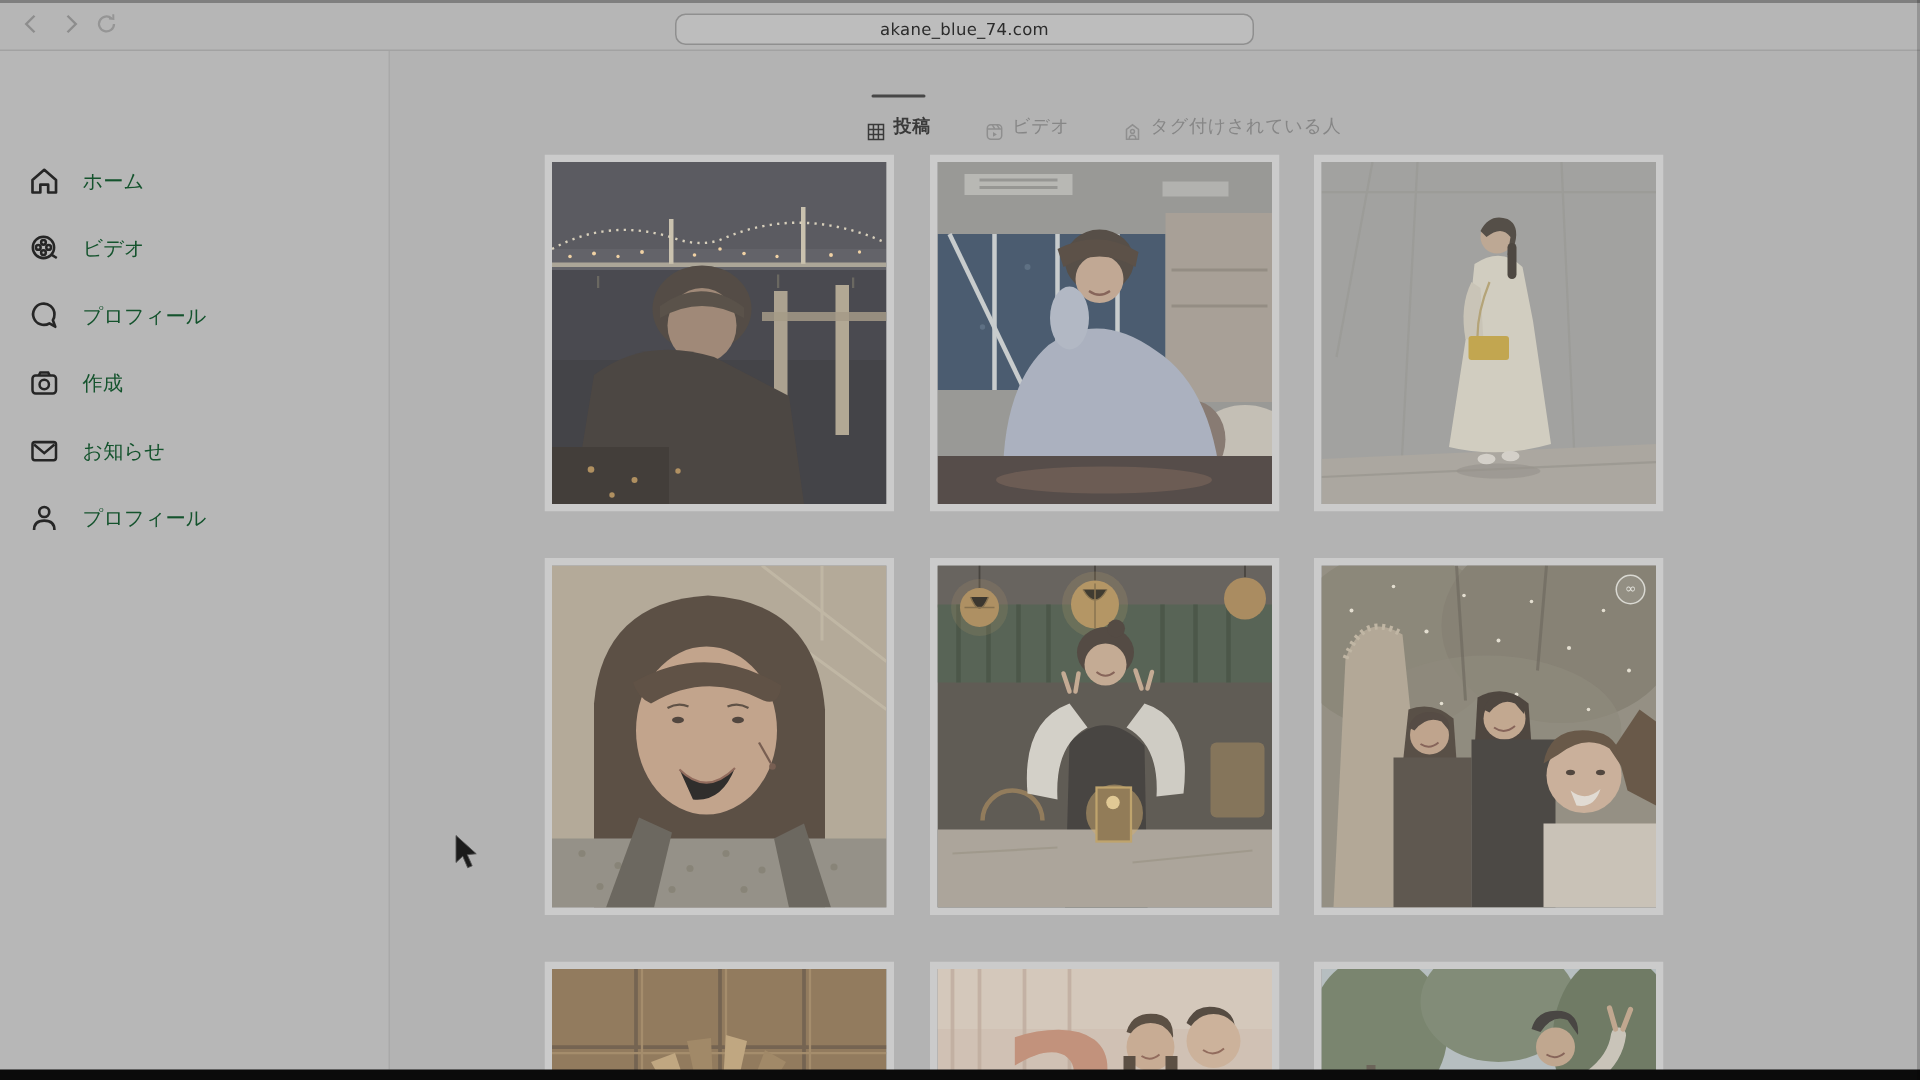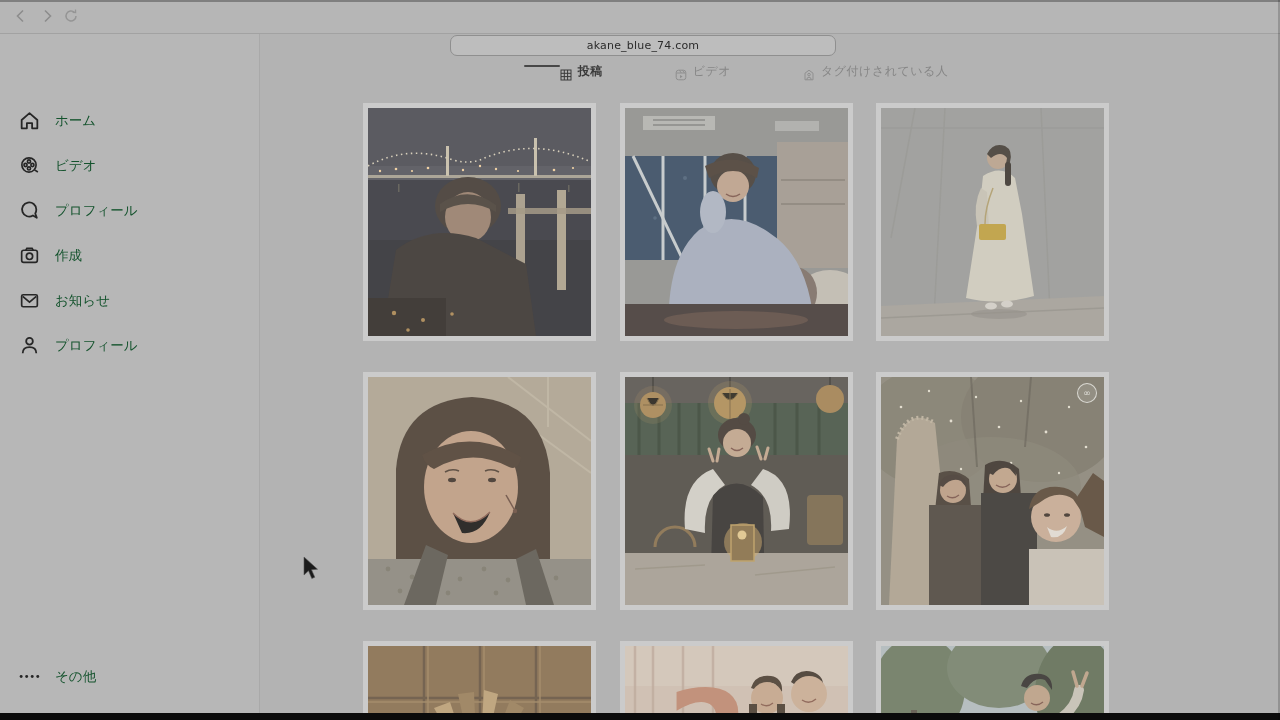--- a/index.html
+++ b/index.html
@@ -7,32 +7,32 @@
   #screen{position:relative;width:1280px;height:720px;background:#b3b3b3;overflow:hidden;}
   
   .top-edge{position:absolute;left:0;top:0;width:1280px;height:2px;background:rgba(0,0,0,.30);z-index:40;}
   .bottom-bar{position:absolute;left:0;top:713px;width:1280px;height:7px;background:#0b0b0b;z-index:40;}
   .right-edge{position:absolute;right:0;top:0;width:2px;height:720px;background:rgba(0,0,0,.18);z-index:40;}
   
   .toolbar{position:absolute;left:0;top:0;width:1280px;height:33px;background:#b6b6b6;border-bottom:1px solid #a2a2a2;z-index:30;}
   .nav-ic{position:absolute;top:7px;width:18px;height:18px;color:#8d8d8d;}
   .nav-ic svg{width:100%;height:100%;}
   .addr{position:absolute;left:450px;top:9px;width:384px;height:19px;background:#bdbdbd;border:1px solid #8f8f8f;border-radius:7px;
-        display:flex;align-items:center;justify-content:center;font-size:11px;color:#2b2b2b;letter-spacing:.2px;margin-top:26px;}
+        display:flex;align-items:center;justify-content:center;font-size:11px;color:#2b2b2b;letter-spacing:.2px;}
   
   .sidebar{position:absolute;left:0;top:34px;width:259px;height:679px;background:#b7b7b7;border-right:1px solid #a9a9a9;}
   .side-list{position:absolute;left:0;top:64px;width:100%;}
   .side-item{display:flex;align-items:center;height:45px;padding-left:18px;cursor:pointer;}
   .side-item .ic{width:23px;height:23px;flex:0 0 23px;color:#262626;}
   .side-item .ic svg{width:100%;height:100%;}
   .side-item .lbl{margin-left:14px;font-size:13.5px;color:#14532d;font-weight:500;}
   .side-more{position:absolute;left:0;bottom:14px;width:100%;}
   
   .tabbar{position:absolute;left:363px;top:63px;width:746px;display:flex;justify-content:center;gap:36px;z-index:5;}
-  .tab{display:flex;align-items:center;cursor:pointer;}
+  .tab{display:flex;flex-direction:column;align-items:center;cursor:pointer;}
   .tab .ind{width:36px;height:2px;background:#474747;border-radius:1px;margin-bottom:11px;visibility:hidden;}
   .tab.active .ind{visibility:visible;}
   .tab .row{display:flex;align-items:center;gap:6px;}
   .tab .ti{width:12px;height:12px;}
   .tab .tl{font-size:12px;color:#868686;letter-spacing:.5px;}
   .tab.active .tl{color:#3a3a3a;font-weight:bold;}
   
   .grid{position:absolute;left:363px;top:103px;width:746px;display:grid;grid-template-columns:repeat(3,233px);grid-auto-rows:238px;column-gap:23.5px;row-gap:31px;}
   .photo{position:relative;box-sizing:border-box;border:5px solid #cbcbcb;background:#9a9a9a;overflow:hidden;cursor:pointer;}
   .photo svg{display:block;width:100%;height:100%;}
@@ -130,33 +130,20 @@
           <svg viewBox="0 0 22 22" fill="none" stroke="currentColor" stroke-width="1.7">
               <circle cx="11" cy="7" r="3.2"></circle>
               <path d="M4.5 18.5 q0 -6 6.5 -6 q6.5 0 6.5 6"></path>
             </svg>
         </span>
         <span class="lbl">プロフィール</span>
       </div>
 
     </div>
 
-    <div class="side-more">
-      <div class="side-item">
-        <span class="ic">
-          <svg viewBox="0 0 22 22" fill="currentColor">
-              <circle cx="3" cy="11" r="1.4"></circle>
-              <circle cx="8.3" cy="11" r="1.4"></circle>
-              <circle cx="13.6" cy="11" r="1.4"></circle>
-              <circle cx="18.9" cy="11" r="1.4"></circle>
-            </svg>
-        </span>
-        <span class="lbl">その他</span>
-      </div>
-    </div>
   </nav>
 
   <div class="tabbar">
     <div class="tab active">
       <div class="ind"></div>
       <div class="row">
         <span class="ti">
           <svg viewBox="0 0 12 12" fill="none" stroke="#3a3a3a" stroke-width="1">
               <rect x="1" y="1" width="10" height="10"></rect>
               <path d="M4.3 1 V11 M7.6 1 V11 M1 4.3 H11 M1 7.6 H11"></path>

